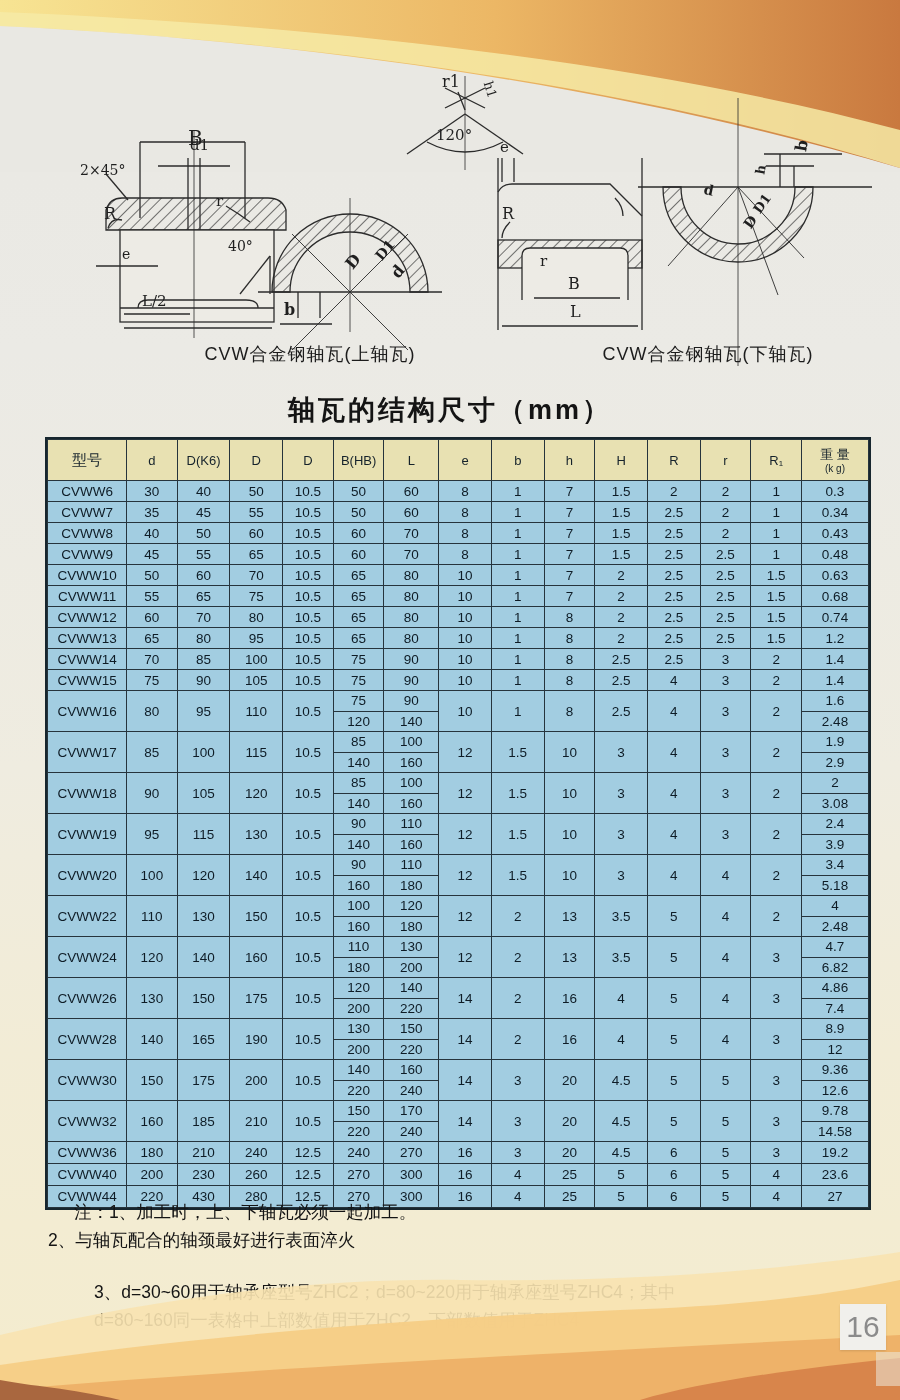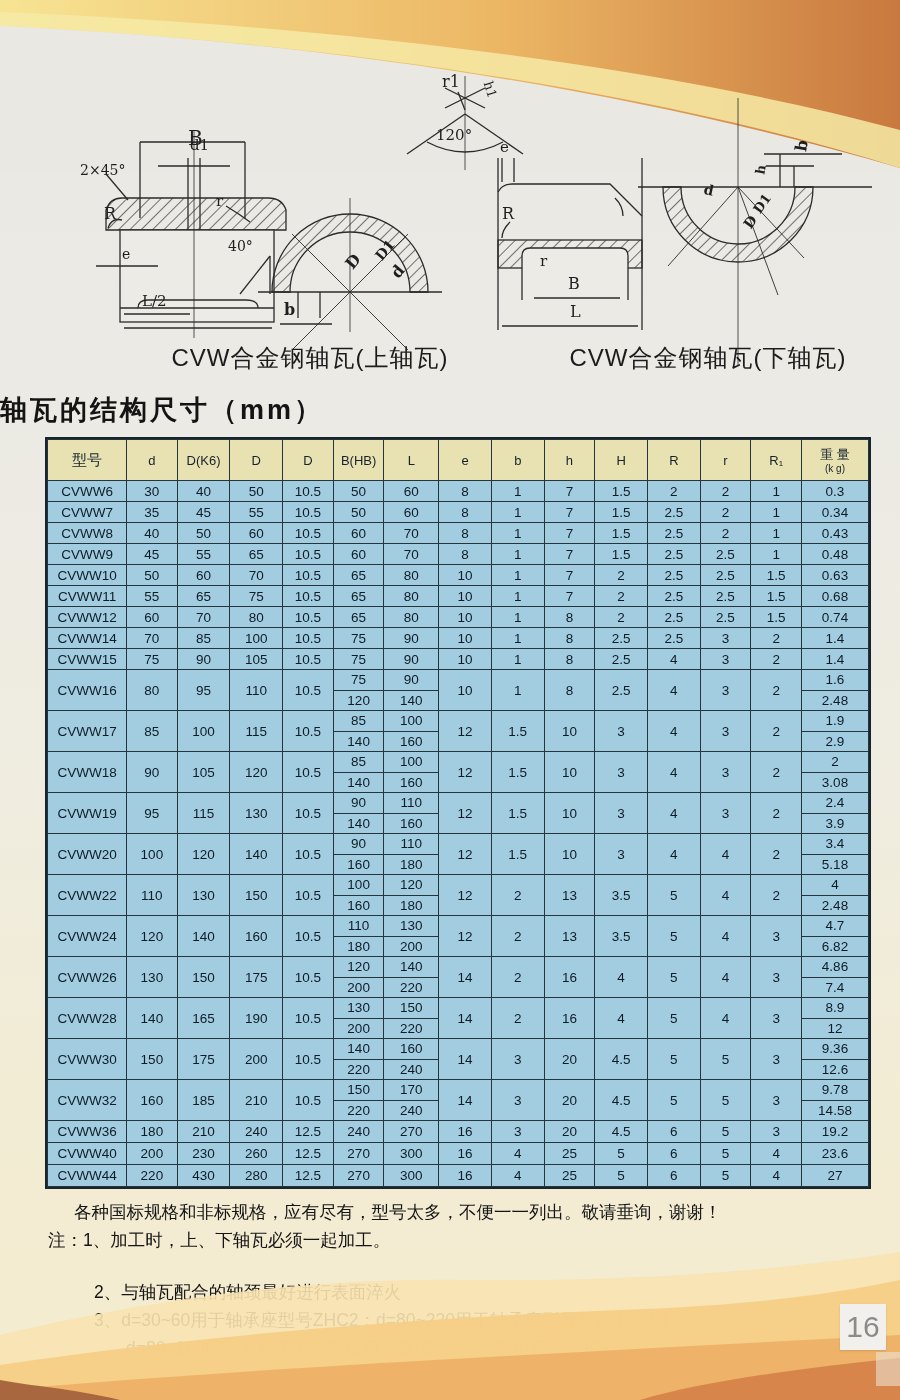--- a/index.html
+++ b/index.html
@@ -7,24 +7,24 @@
     width:900px;height:1400px;position:relative;overflow:hidden;
     font-family:"Liberation Sans","DejaVu Sans",sans-serif;
     background:linear-gradient(180deg,#e9e8e3 0%,#ebeae5 25%,#efece0 55%,#f2ecd6 75%,#f4ecce 100%);
   }
   .band{position:absolute;left:0;}
   .band-top{top:0;}
   .band-bottom{top:1240px;}
   .drawings{position:absolute;left:40px;top:70px;width:840px;height:312px;}
   .drawings svg{position:absolute;left:0;top:0;}
   .dim{position:absolute;font-family:"DejaVu Serif","Liberation Serif",serif;color:#1f1f1f;font-size:16px;white-space:nowrap;}
-  .drawing-caption{position:absolute;top:272px;font-size:24px;color:#1c1c1c;text-align:center;width:340px;letter-spacing:1px;}
+  .drawing-caption{position:absolute;top:272px;font-size:18px;color:#1c1c1c;text-align:center;width:340px;letter-spacing:1px;}
   .cap-left{left:100px;}
   .cap-right{left:498px;}
-  .main-title{position:absolute;top:392px;left:0;width:100%;text-align:left;
+  .main-title{position:absolute;top:392px;left:0;width:100%;text-align:center;
     font-size:27px;font-weight:bold;color:#141414;letter-spacing:3px;}
   .table-wrap{position:absolute;left:45px;top:437px;width:822px;border:2px solid #17262e;background:#a21caf;}
   table{width:100%;border-collapse:collapse;table-layout:fixed;}
   th{background:#e8e1b2;border:1px solid #26343c;font-size:13px;font-weight:500;color:#15222b;height:40px;padding:0;}
   th .hsub{font-size:10px;margin-top:-1px;}
   th.model-h{font-size:15px;}
   td{background:#a2cde1;border:1px solid #26343c;text-align:center;vertical-align:middle;
      font-size:13.5px;color:#0e1c26;padding:0;}
   tr.single td{height:20px;}
   tr.dbl td{height:40px;}
@@ -347,20 +347,37 @@
           <td>10</td>
           <td>1</td>
           <td>8</td>
           <td>2</td>
           <td>2.5</td>
           <td>2.5</td>
           <td>1.5</td>
           <td>0.74</td>
         </tr>
         <tr class="single">
+          <td>CVWW13</td>
+          <td>65</td>
+          <td>80</td>
+          <td>95</td>
+          <td>10.5</td>
+          <td>65</td>
+          <td>80</td>
+          <td>10</td>
+          <td>1</td>
+          <td>8</td>
+          <td>2</td>
+          <td>2.5</td>
+          <td>2.5</td>
+          <td>1.5</td>
+          <td>1.2</td>
+        </tr>
+        <tr class="single">
           <td>CVWW14</td>
           <td>70</td>
           <td>85</td>
           <td>100</td>
           <td>10.5</td>
           <td>75</td>
           <td>90</td>
           <td>10</td>
           <td>1</td>
           <td>8</td>
@@ -788,21 +805,20 @@
           <td>6</td>
           <td>5</td>
           <td>4</td>
           <td>27</td>
         </tr>
       </tbody>
   </table>
 </div>
 
 <div class="notes" id="notes-box">
-    <div class="note-line">各种国标规格和非标规格，应有尽有，型号太多，不便一一列出。敬请垂询，谢谢！</div>
     <div class="note-line">注：1、加工时，上、下轴瓦必须一起加工。</div>
     <div class="note-line">2、与轴瓦配合的轴颈最好进行表面淬火</div>
     <div class="note-line">3、d=30~60用于轴承座型号ZHC2；d=80~220用于轴承座型号ZHC4；其中</div>
     <div class="note-line">d=80~160同一表格中上部数值用于ZHC2，下部数值用于ZHC4</div>
   </div>
 
 <svg class="band band-bottom" width="900" height="160">
   <path d="M0,95 C150,60 300,38 460,40 C640,42 780,30 900,12 L900,160 L0,160 Z" fill="#f8e3b0" opacity="0.9"></path>
   <path d="M0,125 C200,95 420,78 620,70 C740,66 830,55 900,40 L900,160 L0,160 Z" fill="#f5cd86" opacity="0.95"></path>
   <path d="M0,150 C260,128 520,115 900,95 L900,160 L0,160 Z" fill="#eeb269"></path>

